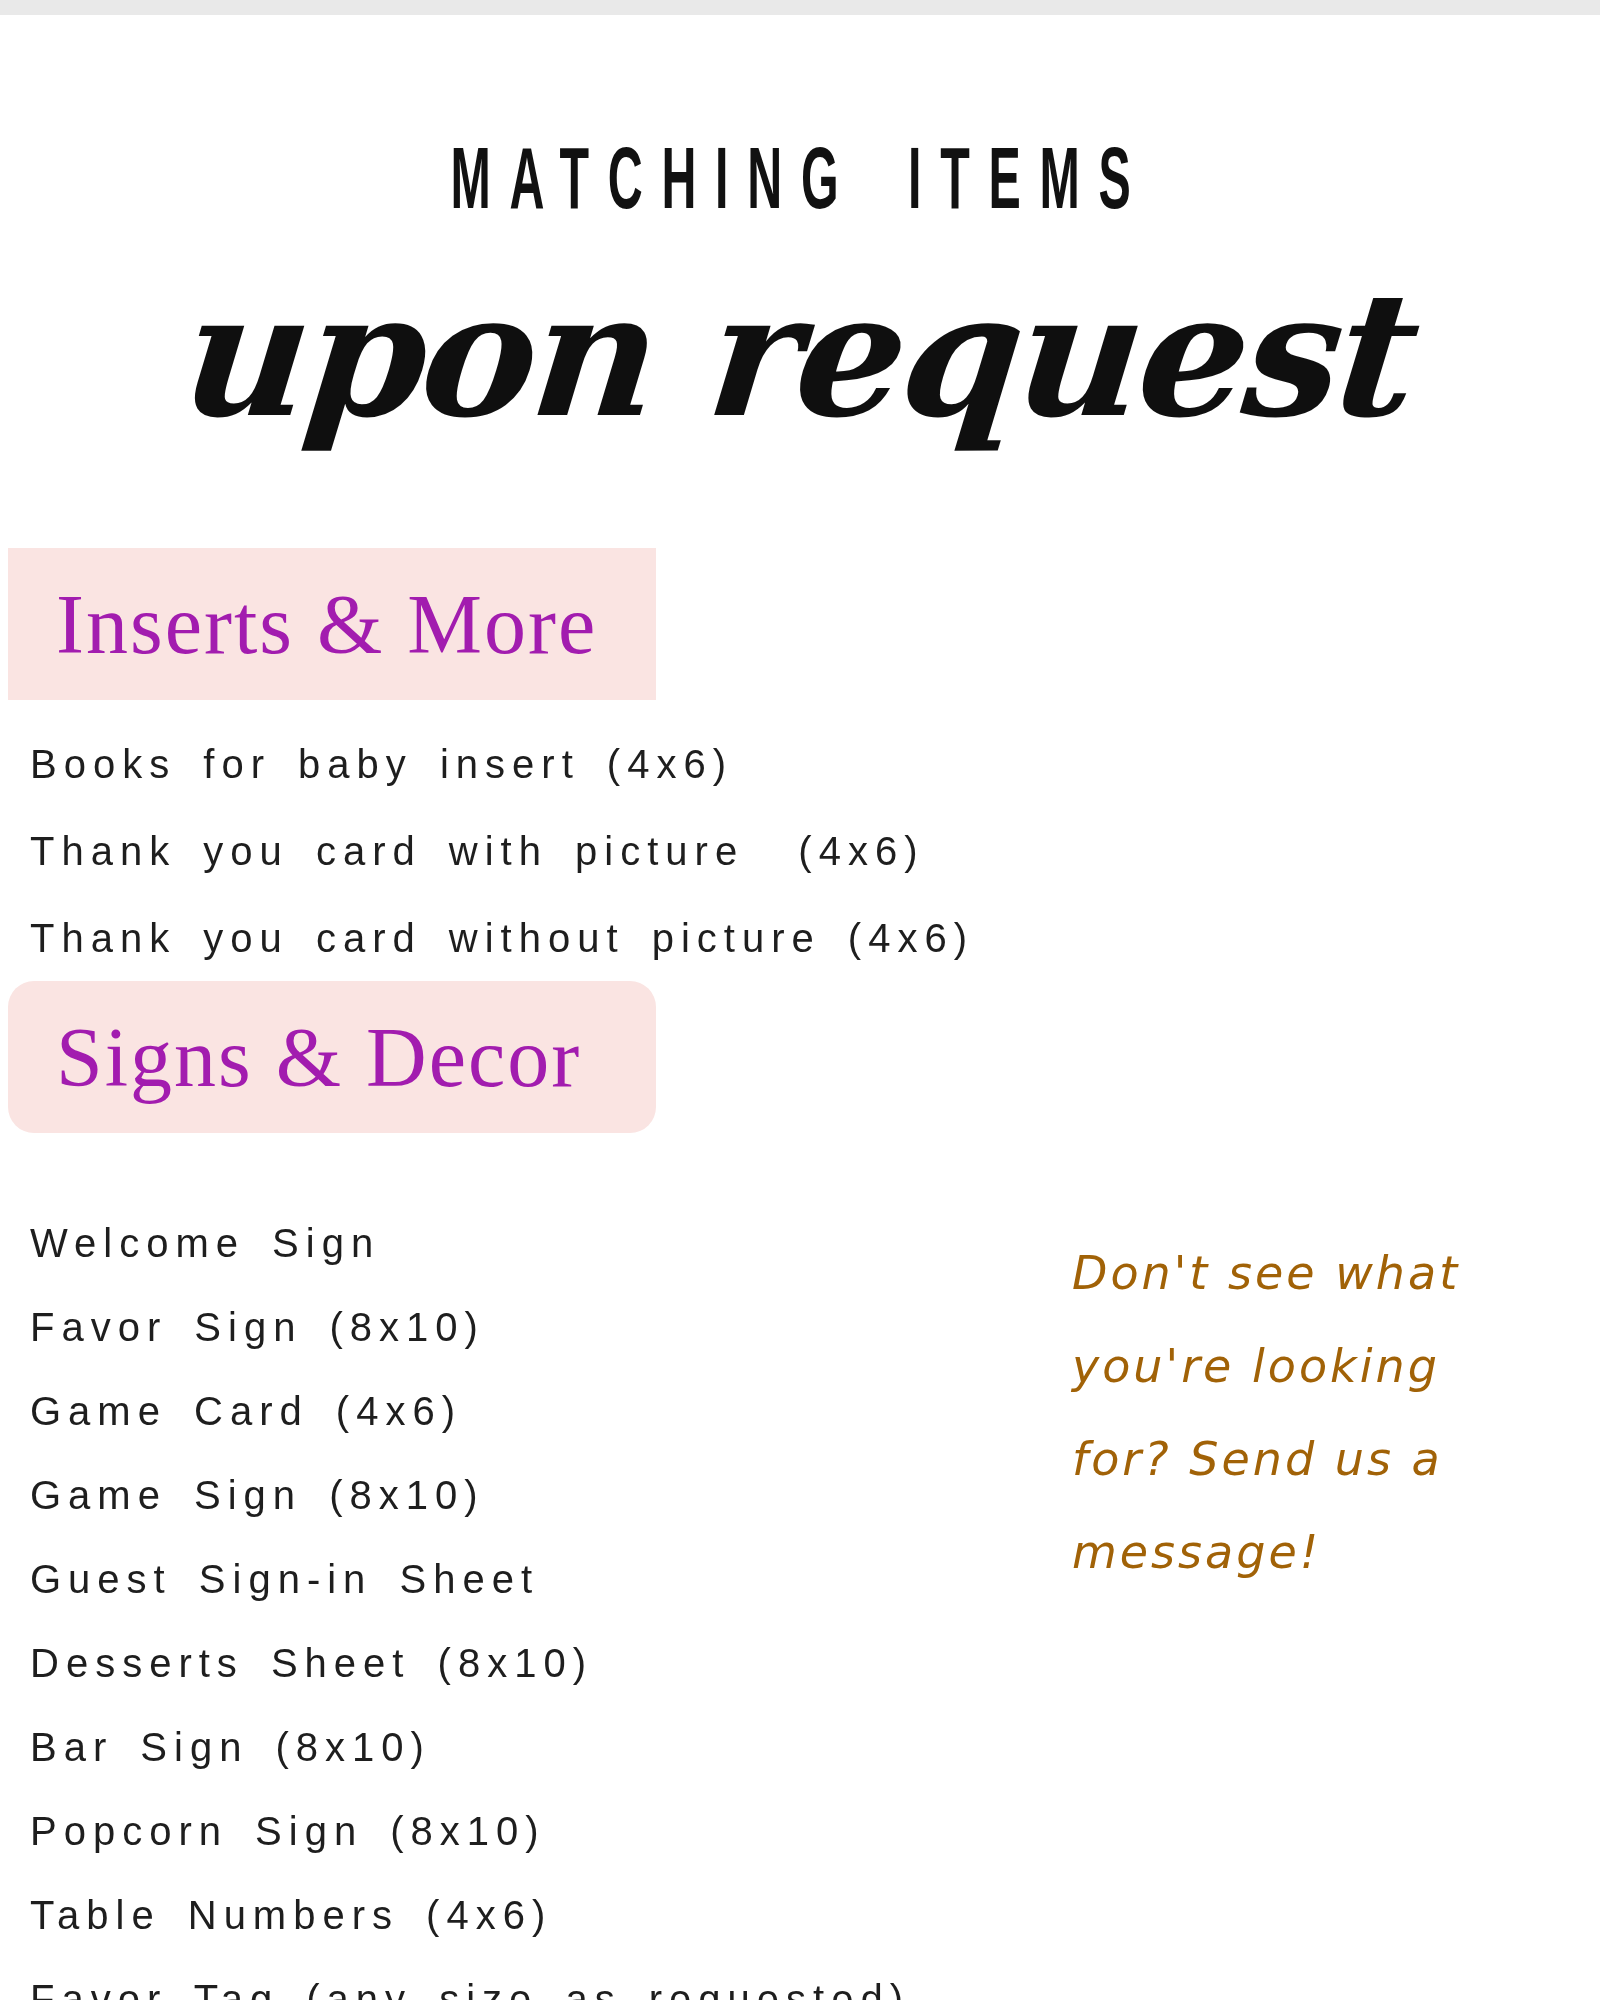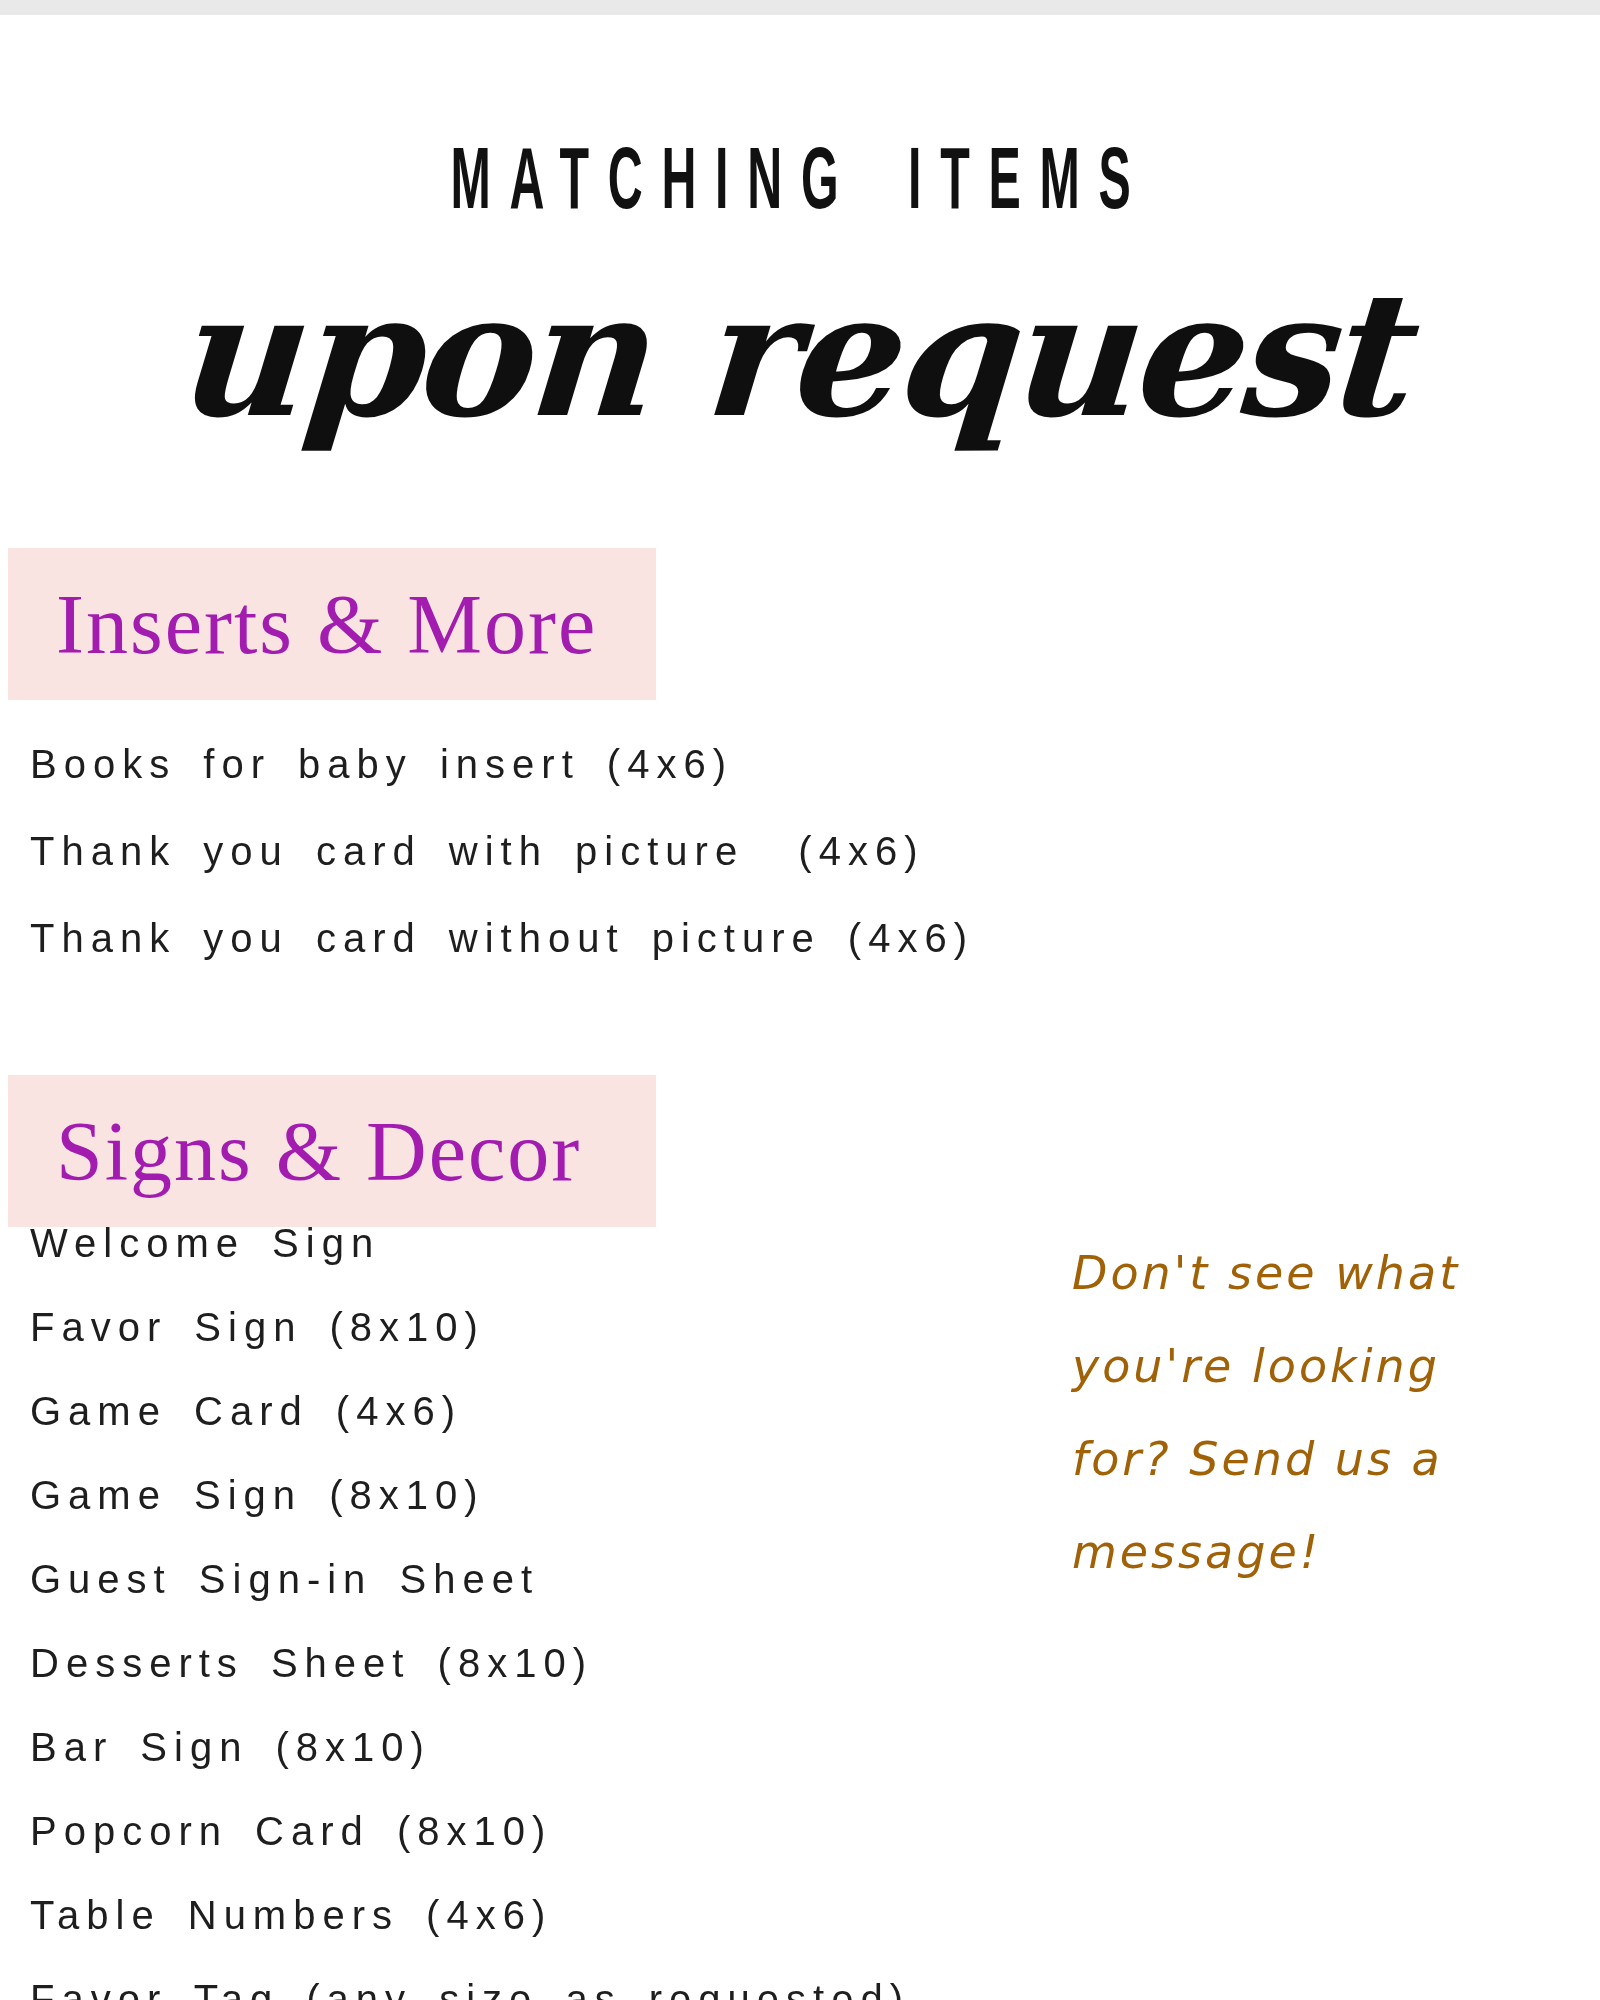--- a/index.html
+++ b/index.html
@@ -51,21 +51,21 @@
     display:flex;align-items:center;
     padding-left:48px;
     font-family:"Liberation Serif","DejaVu Serif",serif;
     font-weight:400;
     font-size:84px;
     letter-spacing:2px;
     color:#a21caf;
     white-space:nowrap;
   }
   .heading-inserts{top:533px;}
-  .heading-signs{top:1060px;}
+  .heading-signs{top:966px;border-radius:26px;}
   
   ul.items{
     position:absolute;left:30px;
     list-style:none;
   }
   ul.items li{
     font-size:40px;
     letter-spacing:7px;
     word-spacing:9px;
     font-weight:400;
@@ -109,21 +109,21 @@
   <section>
     <div class="section-heading heading-signs">Signs &amp; Decor</div>
     <ul class="items list-signs">
         <li>Welcome Sign</li>
         <li>Favor Sign (8x10)</li>
         <li>Game Card (4x6)</li>
         <li>Game Sign (8x10)</li>
         <li>Guest Sign-in Sheet</li>
         <li>Desserts Sheet (8x10)</li>
         <li>Bar Sign (8x10)</li>
-        <li>Popcorn Card (8x10)</li>
+        <li>Popcorn Sign (8x10)</li>
         <li>Table Numbers (4x6)</li>
         <li>Favor Tag (any size as requested)</li>
       </ul>
   </section>
 
   <aside class="help-note">
     <div class="note-line">Don't see what</div>
     <div class="note-line">you're looking</div>
     <div class="note-line">for? Send us a</div>
     <div class="note-line">message!</div>

